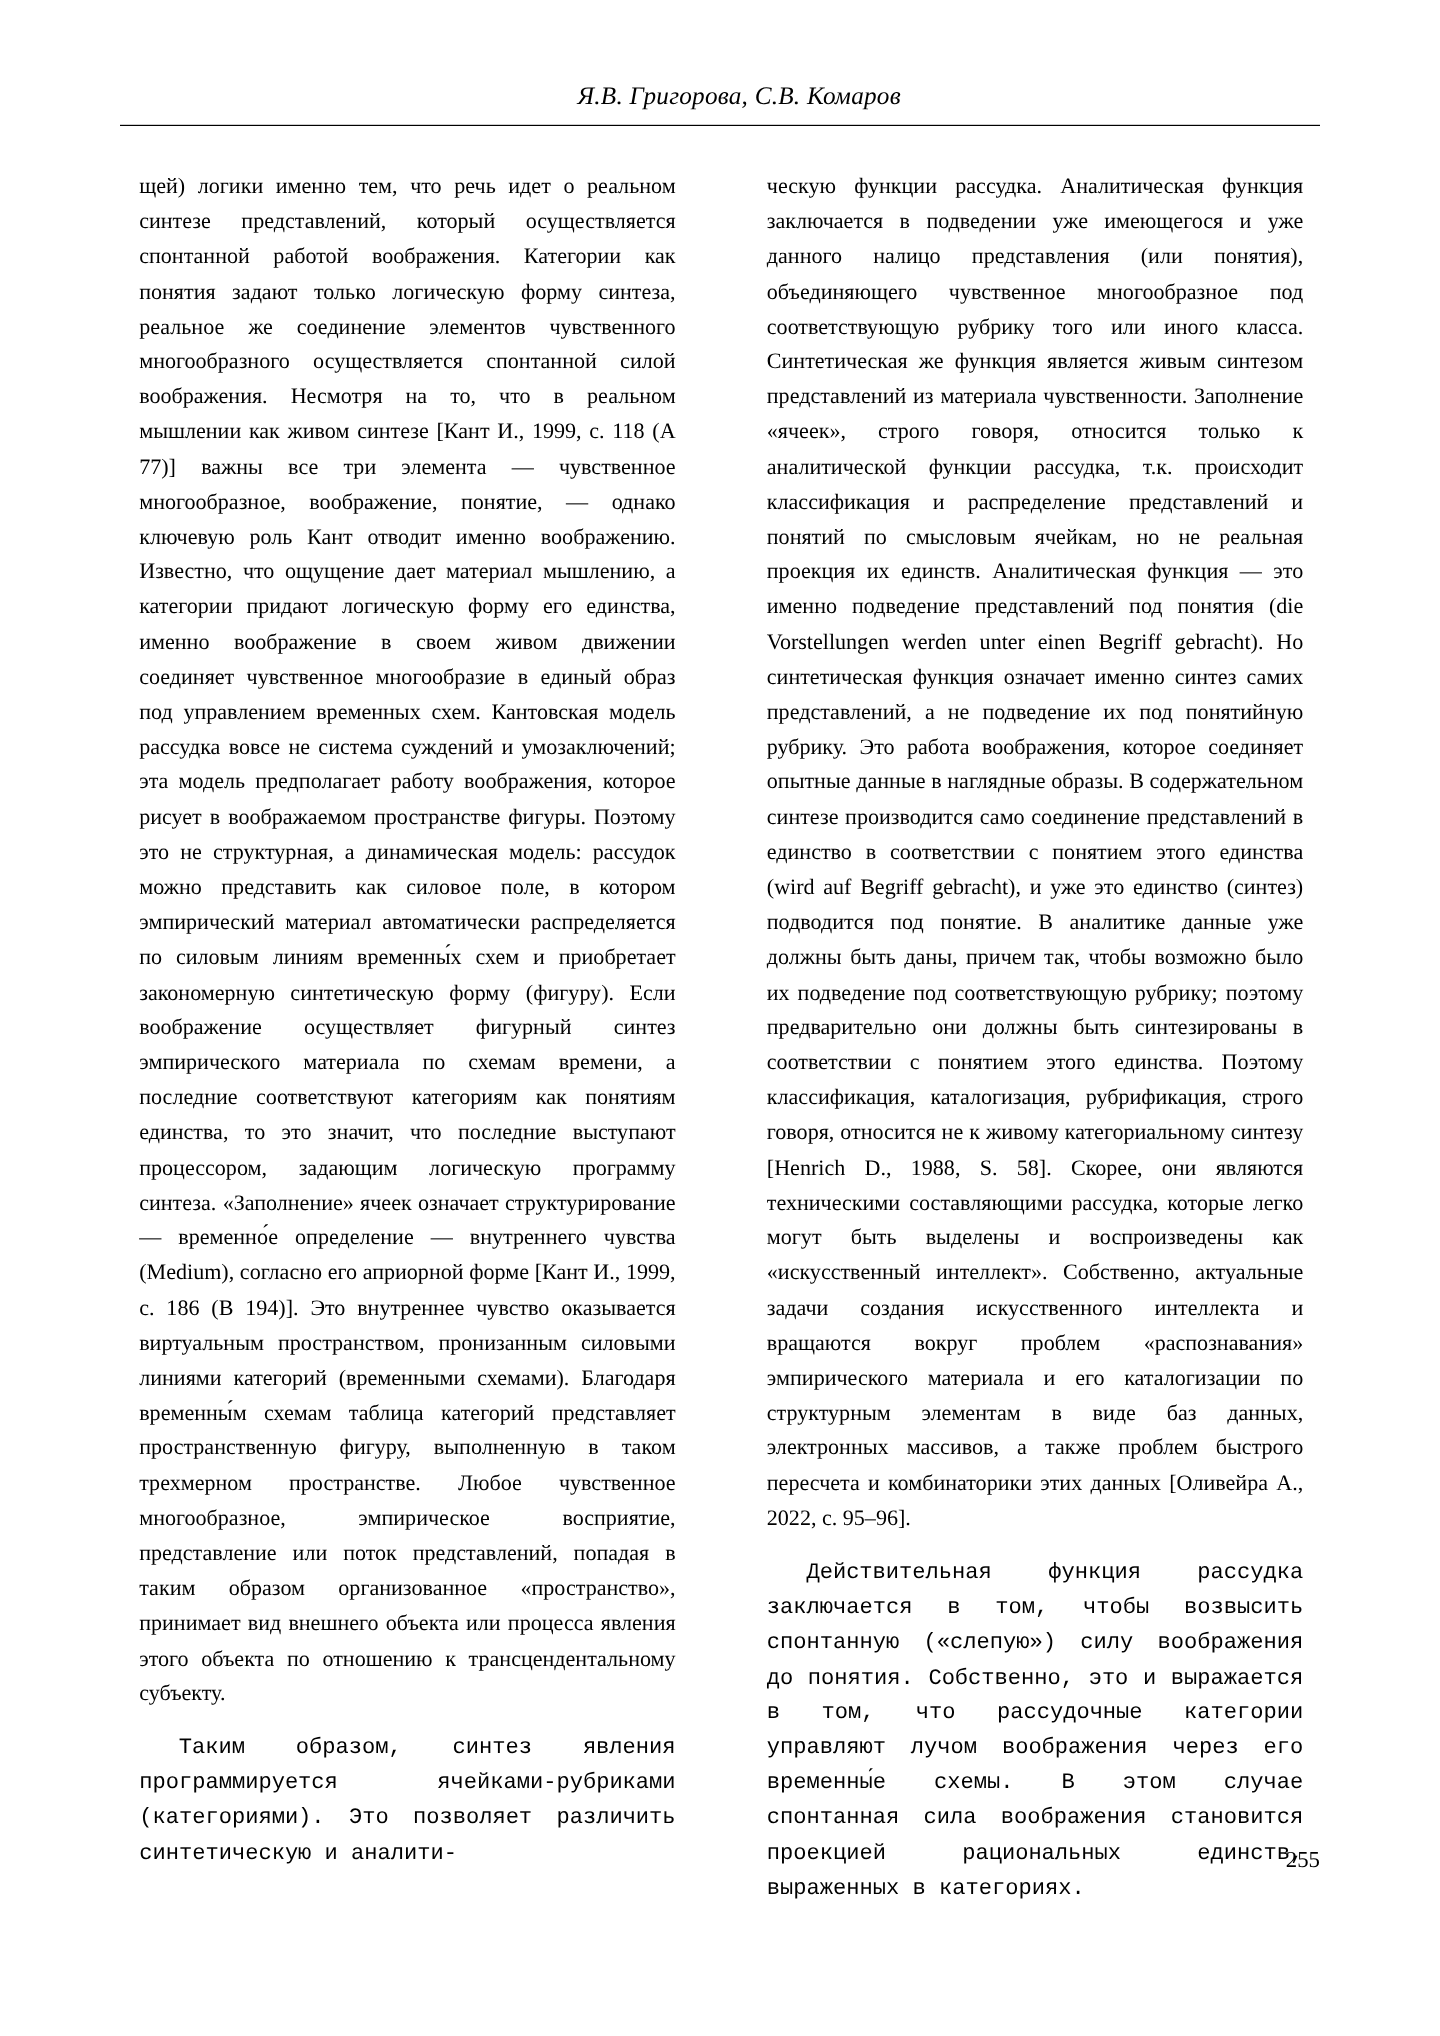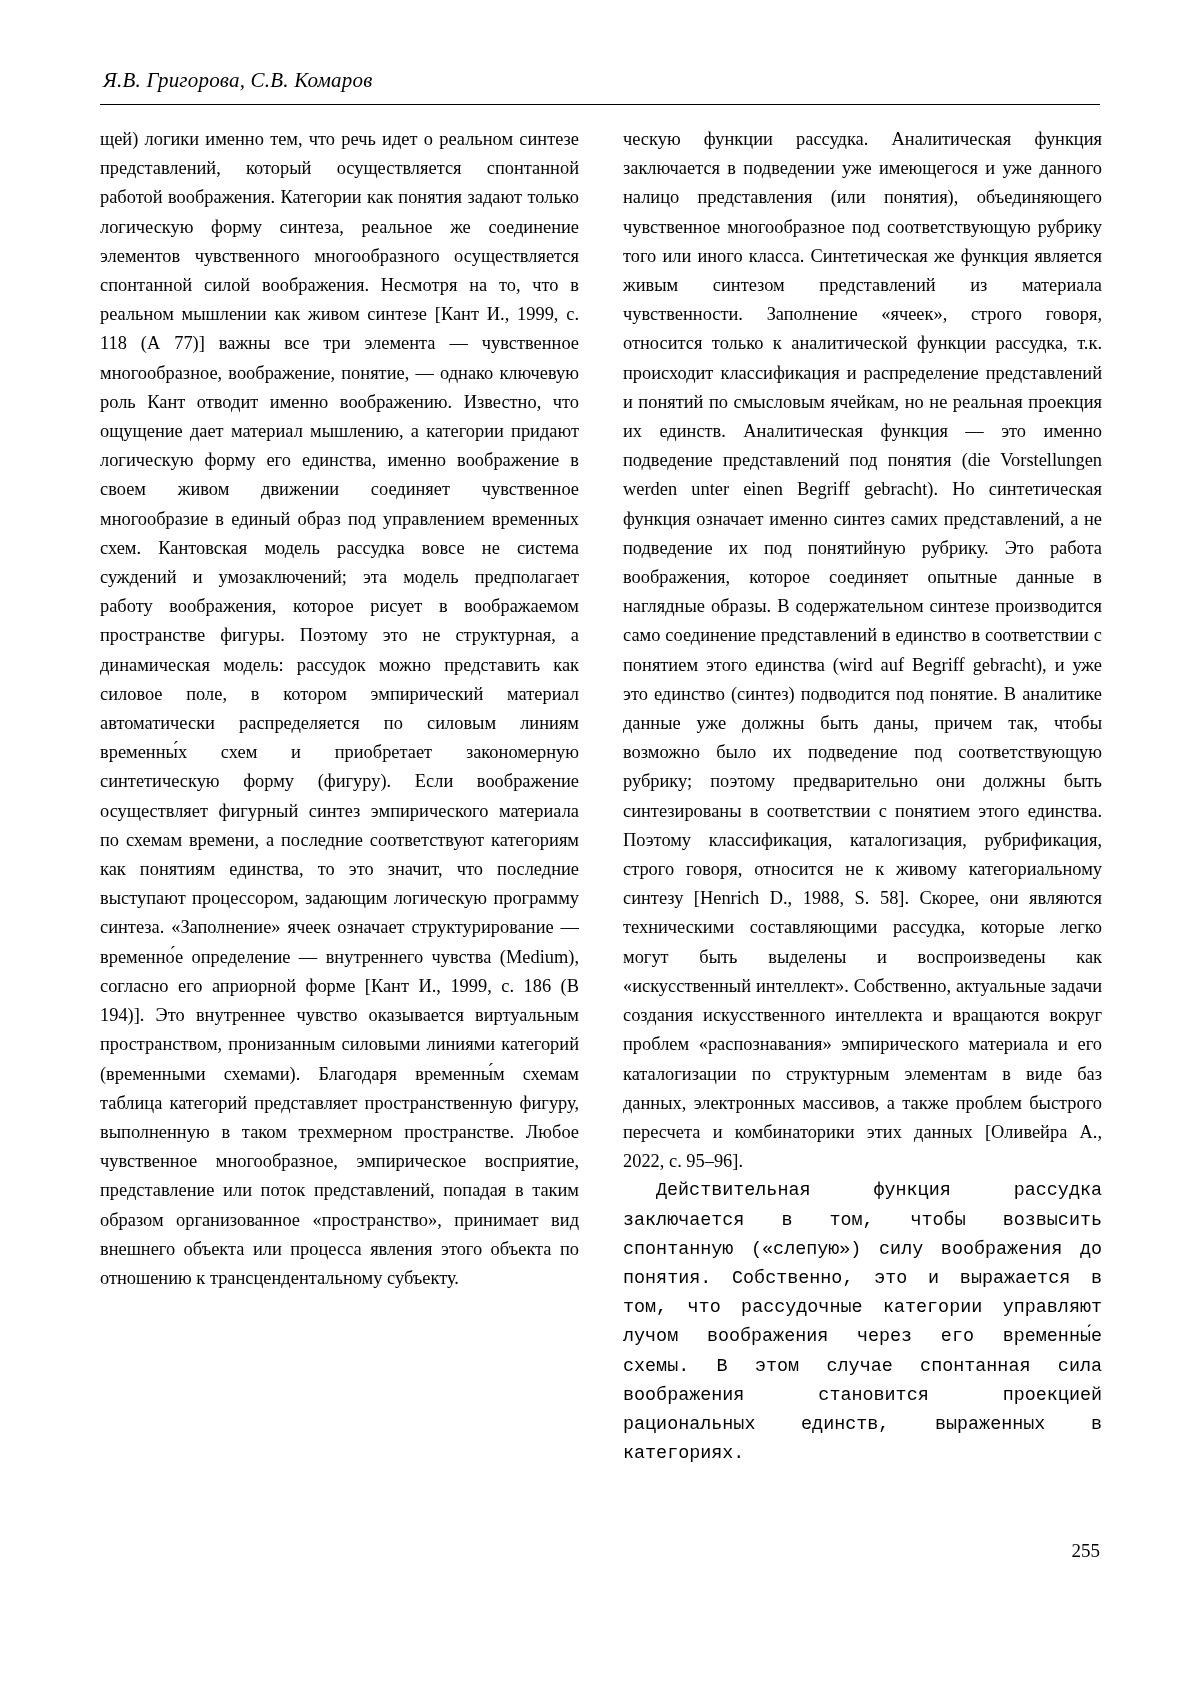--- a/index.html
+++ b/index.html
@@ -17,24 +17,24 @@
   .page {
     position: absolute;
     left: 0;
     top: 0;
     width: 1200px;
     height: 1697px;
     box-sizing: border-box;
   }
   .running-head {
     position: absolute;
-    left: 103px;
+    left: 116px;
     top: 68px;
     width: 1000px;
-    text-align: left;
+    text-align: center;
     font-style: italic;
     font-size: 21px;
     letter-spacing: 0.2px;
   }
   .head-rule {
     position: absolute;
     left: 100px;
     top: 104px;
     width: 1000px;
     height: 1px;
@@ -45,21 +45,21 @@
     left: 100px;
     top: 125px;
     width: 1002px;
     display: flex;
     gap: 44px;
   }
   .col {
     width: 479px;
   }
   .col p {
-    margin: 0;
+    margin: 16px;
     font-size: 18.4px;
     line-height: 29.2px;
     text-align: justify;
     text-justify: inter-word;
     hyphens: manual;
   }
   .col p.indent {
     text-indent: 33px;
     font-family: Liberation Mono, monospace;
   }
@@ -76,20 +76,21 @@
 <div class="page">
 
   <div class="running-head">Я.В. Григорова, С.В. Комаров</div>
 
   <div class="head-rule"></div>
 
   <div class="columns">
 
     <div class="col">
       <p>щей) логики именно тем, что речь идет о реальном синтезе представлений, который осуществляется спонтанной работой воображения. Категории как понятия задают только логическую форму синтеза, реальное же соединение элементов чувственного многообразного осуществляется спонтанной силой воображения. Несмотря на то, что в реальном мышлении как живом синтезе [Кант И., 1999, с. 118 (А 77)] важны все три элемента — чувственное многообразное, воображение, понятие, — однако ключевую роль Кант отводит именно воображению. Известно, что ощущение дает материал мышлению, а категории придают логическую форму его единства, именно воображение в своем живом движении соединяет чувственное многообразие в единый образ под управлением временных схем. Кантовская модель рассудка вовсе не система суждений и умозаключений; эта модель предполагает работу воображения, которое рисует в воображаемом пространстве фигуры. Поэтому это не структурная, а динамическая модель: рассудок можно представить как силовое поле, в котором эмпирический материал автоматически распределяется по силовым линиям временны́х схем и приобретает закономерную синтетическую форму (фигуру). Если воображение осуществляет фигурный синтез эмпирического материала по схемам времени, а последние соответствуют категориям как понятиям единства, то это значит, что последние выступают процессором, задающим логическую программу синтеза. «Заполнение» ячеек означает структурирование — временно́е определение — внутреннего чувства (Medium), согласно его априорной форме [Кант И., 1999, с. 186 (В 194)]. Это внутреннее чувство оказывается виртуальным пространством, пронизанным силовыми линиями категорий (временными схемами). Благодаря временны́м схемам таблица категорий представляет пространственную фигуру, выполненную в таком трехмерном пространстве. Любое чувственное многообразное, эмпирическое восприятие, представление или поток представлений, попадая в таким образом организованное «пространство», принимает вид внешнего объекта или процесса явления этого объекта по отношению к трансцендентальному субъекту.</p>
+      <p class="indent">Таким образом, синтез явления программируется ячейками-рубриками (категориями). Это позволяет различить синтетическую и аналити-</p>
     </div>
 
     <div class="col">
       <p>ческую функции рассудка. Аналитическая функция заключается в подведении уже имеющегося и уже данного налицо представления (или понятия), объединяющего чувственное многообразное под соответствующую рубрику того или иного класса. Синтетическая же функция является живым синтезом представлений из материала чувственности. Заполнение «ячеек», строго говоря, относится только к аналитической функции рассудка, т.к. происходит классификация и распределение представлений и понятий по смысловым ячейкам, но не реальная проекция их единств. Аналитическая функция — это именно подведение представлений под понятия (die Vorstellungen werden unter einen Begriff gebracht). Но синтетическая функция означает именно синтез самих представлений, а не подведение их под понятийную рубрику. Это работа воображения, которое соединяет опытные данные в наглядные образы. В содержательном синтезе производится само соединение представлений в единство в соответствии с понятием этого единства (wird auf Begriff gebracht), и уже это единство (синтез) подводится под понятие. В аналитике данные уже должны быть даны, причем так, чтобы возможно было их подведение под соответствующую рубрику; поэтому предварительно они должны быть синтезированы в соответствии с понятием этого единства. Поэтому классификация, каталогизация, рубрификация, строго говоря, относится не к живому категориальному синтезу [Henrich D., 1988, S. 58]. Скорее, они являются техническими составляющими рассудка, которые легко могут быть выделены и воспроизведены как «искусственный интеллект». Собственно, актуальные задачи создания искусственного интеллекта и вращаются вокруг проблем «распознавания» эмпирического материала и его каталогизации по структурным элементам в виде баз данных, электронных массивов, а также проблем быстрого пересчета и комбинаторики этих данных [Оливейра А., 2022, с. 95–96].</p>
       <p class="indent">Действительная функция рассудка заключается в том, чтобы возвысить спонтанную («слепую») силу воображения до понятия. Собственно, это и выражается в том, что рассудочные категории управляют лучом воображения через его временны́е схемы. В этом случае спонтанная сила воображения становится проекцией рациональных единств, выраженных в категориях.</p>
     </div>
 
   </div>
 
   <div class="page-number">255</div>

